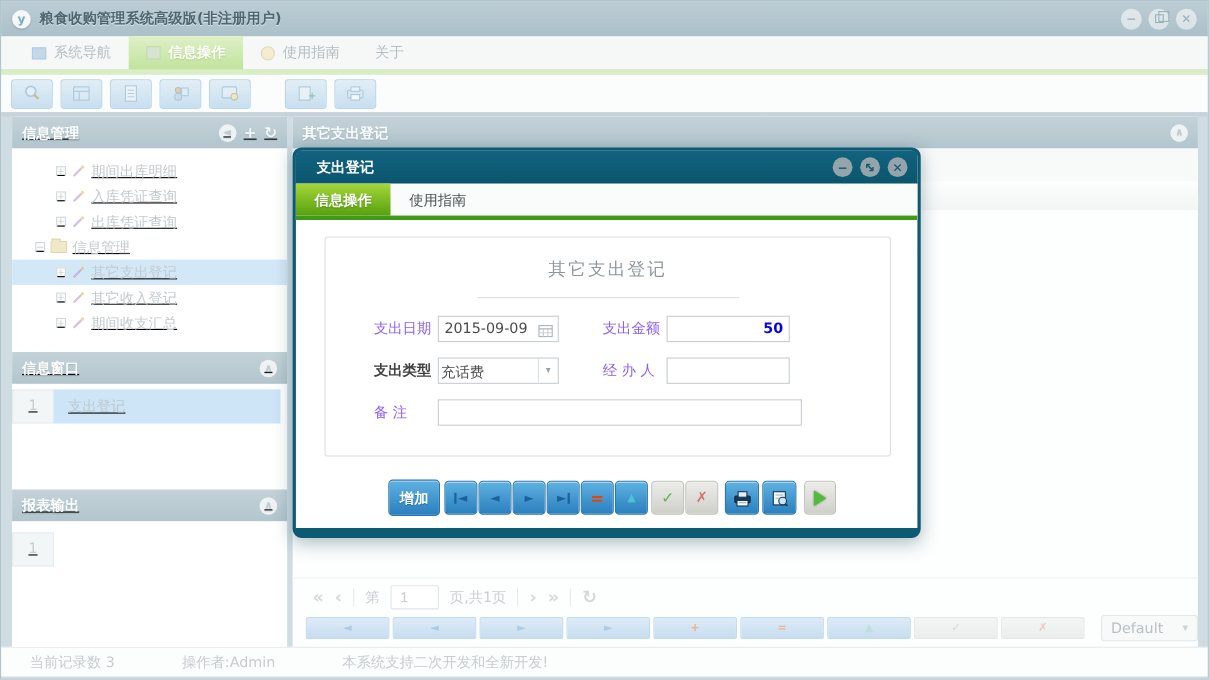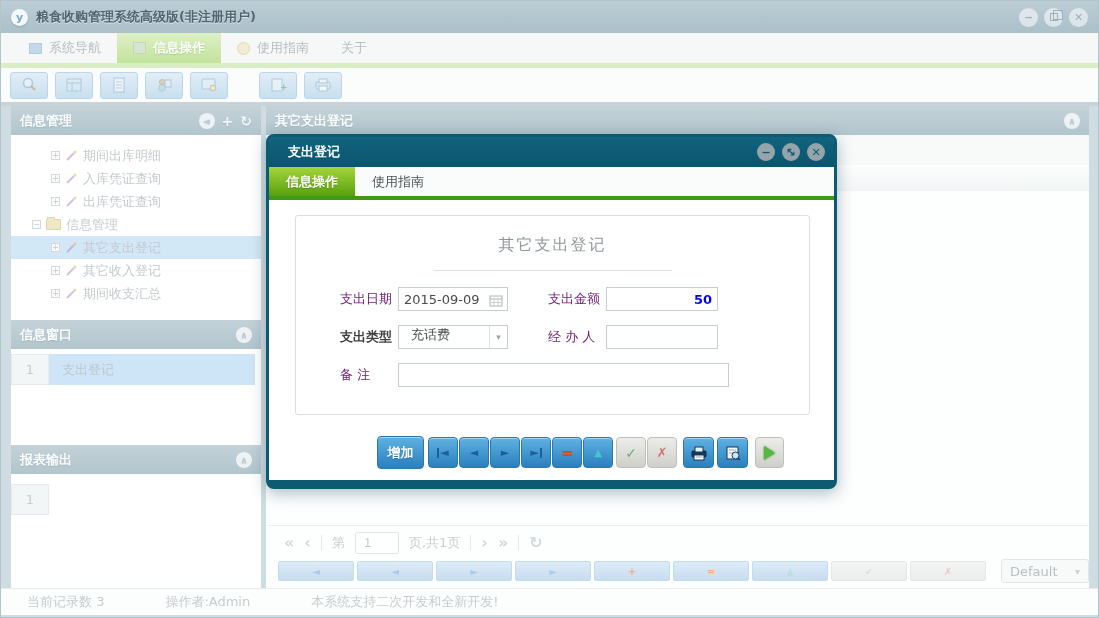--- a/index.html
+++ b/index.html
@@ -28,21 +28,21 @@
 
   
   .toolbar { height:34px; background:#fbfdfd; display:flex; align-items:center; padding-left:9px; }
   .tool-btn { width:38px; height:27px; margin-right:7px; background:linear-gradient(#e2eef6,#c8dfef); border:1px solid #bcd6e8; border-radius:3px; display:flex; align-items:center; justify-content:center; cursor:pointer; }
   .tool-btn svg { opacity:.75; }
   .tool-btn.gap { margin-left:24px; }
   .toolbar-sep { height:4px; background:#c7d3d8; }
 
   
   .main { display:flex; height:482px; padding:0 9px 0 10px; }
-  .left-panel { width:252px; margin-right:5px; display:flex; flex-direction:column; background:#fff; }
+  .left-panel { width:252px; margin-right:5px; display:flex; flex-direction:column; background:#fff;text-decoration:underline; }
   .panel-header { height:29px; flex:0 0 29px; background:linear-gradient(#c4d2d8,#b2c5cd); color:#fdfefe; font-size:13px; font-weight:bold; display:flex; align-items:center; padding:0 9px; text-shadow:0 1px 1px rgba(120,145,155,.35); }
   .ph-icons { margin-left:auto; display:flex; align-items:center; gap:7px; }
   .ph-circle { width:16px; height:16px; border-radius:50%; background:rgba(255,255,255,.75); color:#bccdd4; font-size:9px; display:flex; align-items:center; justify-content:center; cursor:pointer; }
   .ph-glyph { color:#f2f6f8; font-size:14px; font-weight:bold; cursor:pointer; }
 
   
   .tree { height:185px; background:#fff; padding-top:9px; overflow:hidden; }
   .tree-item { height:23px; display:flex; align-items:center; font-size:13px; color:#c3cace; cursor:pointer; }
   .tree-item.lv2 { padding-left:40px; }
   .tree-item.lv1 { padding-left:21px; }
@@ -88,34 +88,34 @@
   .dlg-btn { width:18px; height:18px; border-radius:50%; background:#94a4a9; color:#0d5a73; font-size:11px; font-weight:bold; display:flex; align-items:center; justify-content:center; cursor:pointer; }
   .dlg-resize-glyph { display:inline-block; transform:rotate(45deg); font-size:12px; }
   .dlg-tabs { height:33px; background:#fafbfb; display:flex; align-items:flex-end; border-bottom:4px solid #3f9a18; }
   .dlg-tab { height:29px; display:flex; align-items:center; padding:0 17px; font-size:13px; color:#4b5357; cursor:pointer; }
   .dlg-tab.active { background:linear-gradient(#a4d63a,#58a00e); color:#fff; font-weight:bold; text-shadow:0 1px 1px rgba(60,110,20,.5); }
   .dlg-body { padding:15px 0 0 0; }
   .group-box { margin:0 24px 0 26px; height:200px; border:1px solid #dadfe1; border-radius:3px; padding-top:19px; }
   .form-title { text-align:center; font-size:16px; color:#8f979c; letter-spacing:2px; }
   .form-title-line { width:238px; height:1px; background:#dadfe2; margin:14px auto 16px auto; }
   .frm-row { display:flex; align-items:center; padding-left:44px; margin-bottom:14px; }
-  .frm-label { font-size:13px; color:#701a75; width:58px; flex:0 0 58px; white-space:pre; }
+  .frm-label { font-size:13px; color:#8b5cf6; width:58px; flex:0 0 58px; white-space:pre; }
   .frm-label.bold { font-weight:bold; color:#404040; }
   .frm-label.l2 { margin-left:40px; }
   .inp { height:24px; border:1px solid #c7ced3; background:#fff; font-size:13px; color:#4a4a4a; padding:0 5px; font-family:"DejaVu Sans","Liberation Sans",sans-serif; }
   .inp-date { width:110px; padding-right:24px; }
   .date-wrap { position:relative; }
   .cal-icon { position:absolute; right:5px; top:5px; cursor:pointer; }
   .inp-amount { width:112px; color:#0505e0; font-weight:bold; text-align:right; }
-  .sel { width:110px; height:24px; border:1px solid #c7ced3; background:#fff; display:flex; align-items:flex-start; padding-left:12px; font-size:13px; color:#4a4a4a; cursor:pointer; position:relative; }
+  .sel { width:110px; height:24px; border:1px solid #c7ced3; background:#fff; display:flex; align-items:flex-end; padding-left:2px; font-size:13px; color:#4a4a4a; cursor:pointer; position:relative; }
   .sel .arr { position:absolute; right:0; top:0; width:18px; height:22px; border-left:1px solid #dde2e5; color:#9aa4a9; font-size:9px; display:flex; align-items:center; justify-content:center; }
   .inp-handler { width:112px; }
   .inp-remark { width:331px; }
 
-  .dlg-buttons { display:flex; align-items:center; margin:21px 0 0 72px;padding-left:36px; }
+  .dlg-buttons { display:flex; align-items:center; margin:21px 0 0 48px;padding-left:36px; }
   .b-blue { background:linear-gradient(#5fb2e1,#2a7fbe); border:1px solid #2a77ae; border-radius:4px; box-shadow:inset 0 1px 0 rgba(255,255,255,.45); cursor:pointer; display:flex; align-items:center; justify-content:center; }
   .b-gray { background:linear-gradient(#ecece9,#cfcfca); border:1px solid #c0c0bb; border-radius:4px; cursor:pointer; display:flex; align-items:center; justify-content:center; }
   .b-add { width:47px; height:33px; color:#fff; font-size:13px; font-weight:bold; margin-right:4px; text-shadow:0 1px 1px rgba(20,80,130,.5); }
   .b-nav { width:30px; height:31px; margin-right:1px; color:#1c5f9e; font-size:11px; }
   .b-nav .bar { width:2px; height:10px; background:#1c5f9e; }
   .b-nav .bar.l { margin-right:1px; } .b-nav .bar.r { margin-left:1px; }
   .b-del { color:#e84300; font-size:15px; font-weight:bold; }
   .b-tri { color:#49c5ce; font-size:10px; }
   .b-ok { width:30px; height:31px; margin-left:2px; margin-right:1px; color:#6fae67; font-size:14px; font-weight:bold; }
   .b-cancel { width:30px; height:31px; color:#d96f6f; font-size:13px; font-weight:bold; }

